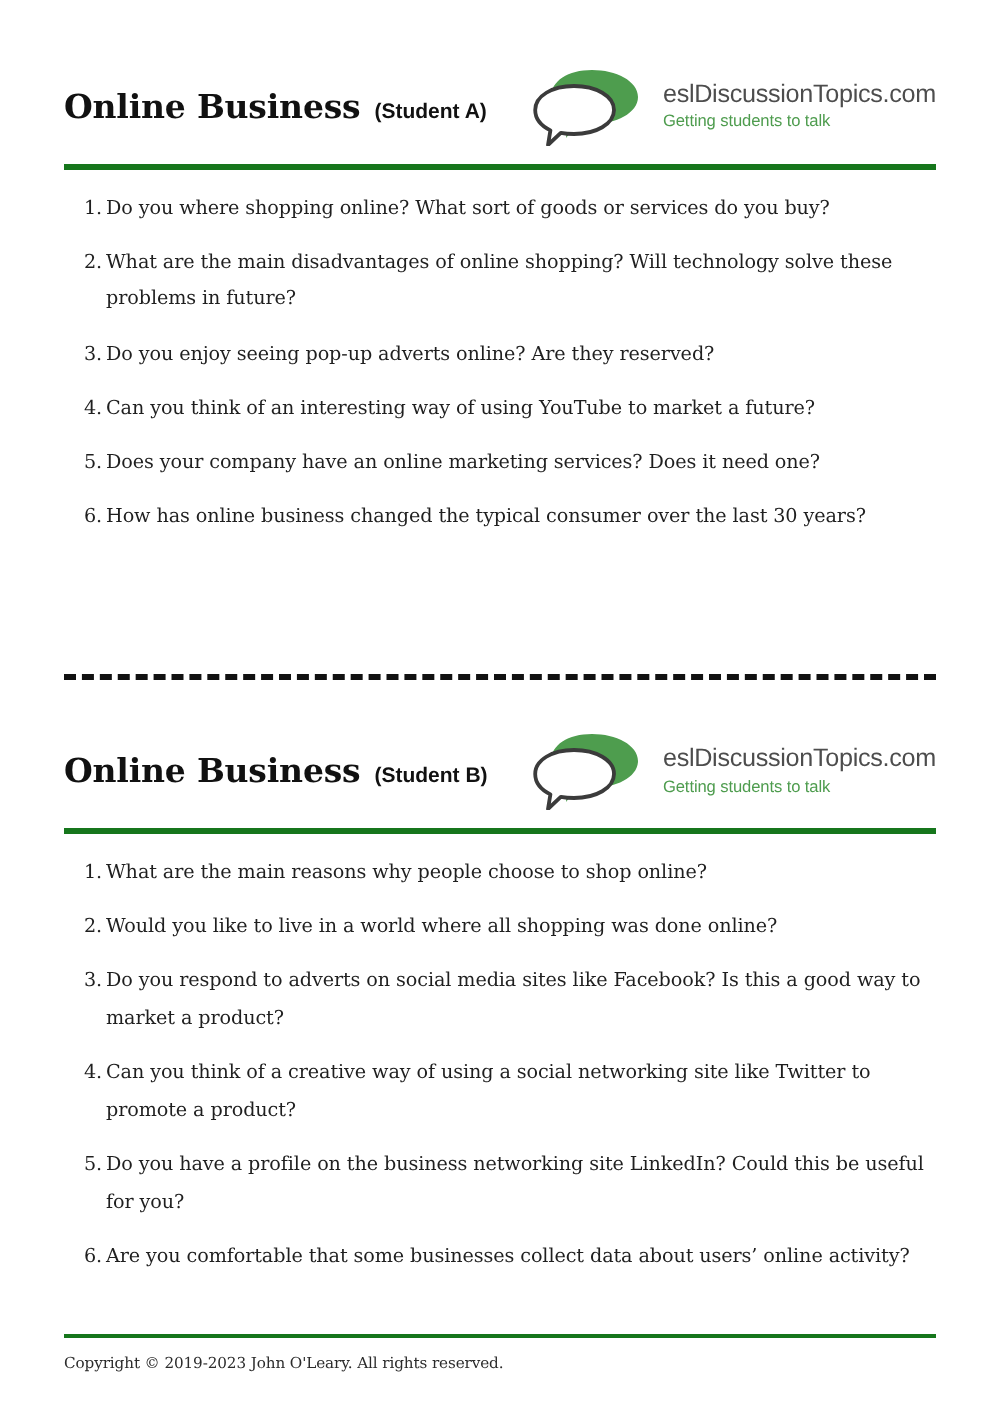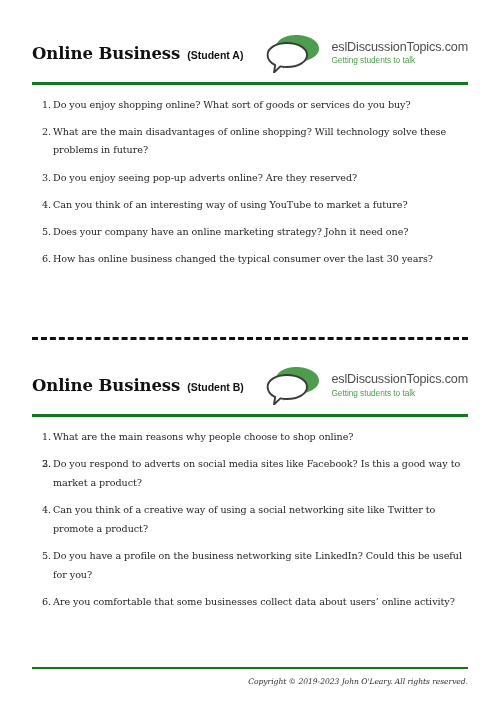--- a/index.html
+++ b/index.html
@@ -150,27 +150,26 @@
   .spacer-a { height: 60px; }
 
   
   .footer {
     position: absolute;
     left: 32px;
     right: 32px;
     bottom: 22px;
   }
   .footer-text {
-    text-align: right;
+    text-align: left;
     font-family: "DejaVu Serif", serif;
     font-size: 7.6px;
     color: #2b2b2b;
     margin-top: 8px;
     letter-spacing: -0.05px;
-    font-style: italic;
   }
 </style>
 </head>
 <body>
 
 <div class="page">
 
   <div class="section section-a">
 
     <div class="section-header">
@@ -189,37 +188,37 @@
           <span class="logo-tagline">Getting students to talk</span>
         </div>
       </div>
     </div>
 
     <div class="rule-green"></div>
 
     <ol class="questions">
       <li>
         <span class="qnum">1.</span>
-        <span>Do you enjoy shopping online? What sort of goods or services do you buy?</span>
+        <span>Do you where shopping online? What sort of goods or services do you buy?</span>
       </li>
       <li>
         <span class="qnum">2.</span>
         <span>What are the main disadvantages of online shopping? Will technology solve these problems in future?</span>
       </li>
       <li>
         <span class="qnum">3.</span>
         <span>Do you enjoy seeing pop-up adverts online? Are they reserved?</span>
       </li>
       <li>
         <span class="qnum">4.</span>
         <span>Can you think of an interesting way of using YouTube to market a future?</span>
       </li>
       <li>
         <span class="qnum">5.</span>
-        <span>Does your company have an online marketing strategy? John it need one?</span>
+        <span>Does your company have an online marketing services? Does it need one?</span>
       </li>
       <li>
         <span class="qnum">6.</span>
         <span>How has online business changed the typical consumer over the last 30 years?</span>
       </li>
     </ol>
   </div>
 
   <div class="spacer-a"></div>
 
@@ -249,20 +248,21 @@
 
     <div class="rule-green"></div>
 
     <ol class="questions">
       <li>
         <span class="qnum">1.</span>
         <span>What are the main reasons why people choose to shop online?</span>
       </li>
       <li>
         <span class="qnum">2.</span>
+        <span>Would you like to live in a world where all shopping was done online?</span>
       </li>
       <li>
         <span class="qnum">3.</span>
         <span>Do you respond to adverts on social media sites like Facebook? Is this a good way to market a product?</span>
       </li>
       <li>
         <span class="qnum">4.</span>
         <span>Can you think of a creative way of using a social networking site like Twitter to promote a product?</span>
       </li>
       <li>

